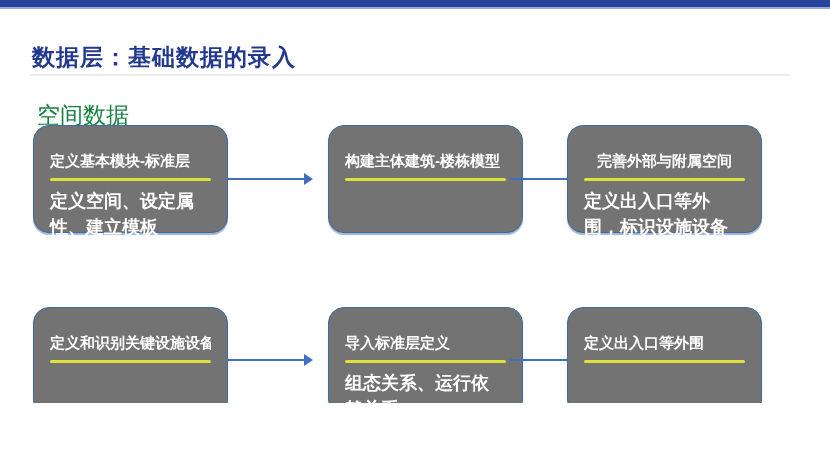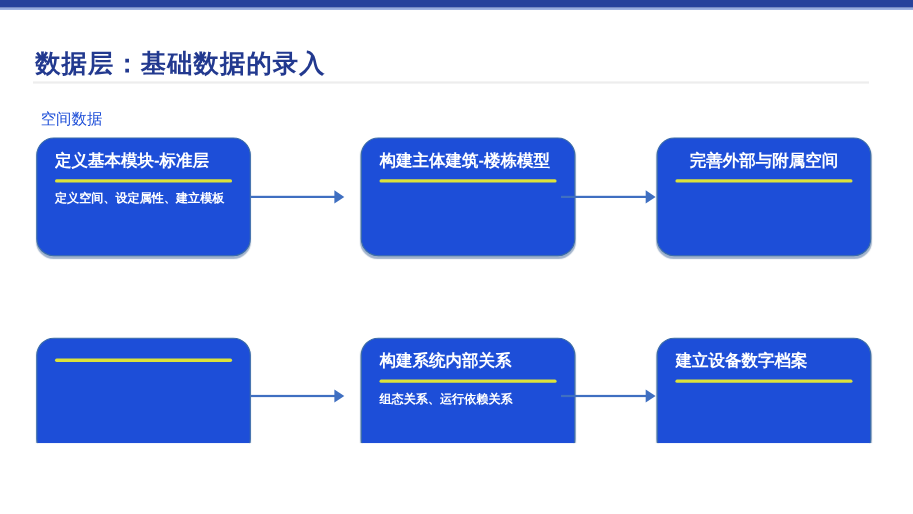--- a/index.html
+++ b/index.html
@@ -19,46 +19,46 @@
   .slide-title {
     position:absolute; left:32px; top:27px;
     font-size:23px; font-weight:bold; color:#22398f; letter-spacing:1px;
     white-space:nowrap;
   }
   .title-divider {
     position:absolute; left:30px; top:74px; width:760px; height:2px;
     background:#ededed;
   }
   .section-label {
-    position:absolute; font-size:14px; color:#1d4ed8; white-space:nowrap;
+    position:absolute; font-size:23px; color:#15803d; white-space:nowrap;
   }
   .section-label.s1 { left:37px; top:100px; }
   .section-label.s2 { left:37px; top:283px; }
 
   .flow-box {
     position:absolute; width:195px; height:108px; box-sizing:border-box;
-    background:#1d4ed8; border:1px solid #3a6ca8; border-radius:16px;
-    padding:11px 16px 0; color:#ffffff;
+    background:#737373; border:1px solid #3a6ca8; border-radius:16px;
+    padding:26px 16px 0; color:#ffffff;
     box-shadow:0 2px 1px rgba(45,85,140,0.45);
   }
   .row1 { top:125px; }
   .row2 { top:307px; }
   .col1 { left:33px; }
   .col2 { left:328px; }
-  .col3 { left:597px; }
+  .col3 { left:567px; }
 
   .box-title {
     font-size:15px; font-weight:bold; white-space:nowrap; overflow:hidden;
   }
   .center-title .box-title { text-align:center; }
   .box-divider {
     height:3px; background:#dce23a; margin:7px 0 8px; border-radius:2px;
   }
   .box-body {
-    font-size:11px; font-weight:bold; line-height:1.42;
+    font-size:18px; font-weight:bold; line-height:1.42;
   }
 
   .arrow { position:absolute; height:12px; }
   .arrow .line {
     position:absolute; top:5px; left:0; right:7px; height:2px;
     background:#3f6fc1;
   }
   .arrow .head {
     position:absolute; right:0; top:0; width:0; height:0;
     border-top:6px solid transparent; border-bottom:6px solid transparent;
@@ -99,41 +99,43 @@
   </div>
 
   <div class="arrow a2">
     <div class="line"></div>
     <div class="head"></div>
   </div>
 
   <div class="flow-box row1 col3 center-title">
     <div class="box-title">完善外部与附属空间</div>
     <div class="box-divider"></div>
+    <div class="box-body">定义出入口等外围，标识设施设备</div>
   </div>
 
 
   <div class="flow-box row2 col1">
+    <div class="box-title">定义和识别关键设施设备</div>
     <div class="box-divider"></div>
   </div>
 
   <div class="arrow a3">
     <div class="line"></div>
     <div class="head"></div>
   </div>
 
   <div class="flow-box row2 col2">
-    <div class="box-title">构建系统内部关系</div>
+    <div class="box-title">导入标准层定义</div>
     <div class="box-divider"></div>
     <div class="box-body">组态关系、运行依赖关系</div>
   </div>
 
   <div class="arrow a4">
     <div class="line"></div>
     <div class="head"></div>
   </div>
 
   <div class="flow-box row2 col3">
-    <div class="box-title">建立设备数字档案</div>
+    <div class="box-title">定义出入口等外围</div>
     <div class="box-divider"></div>
   </div>
 
 </div>
 
 </body></html>

